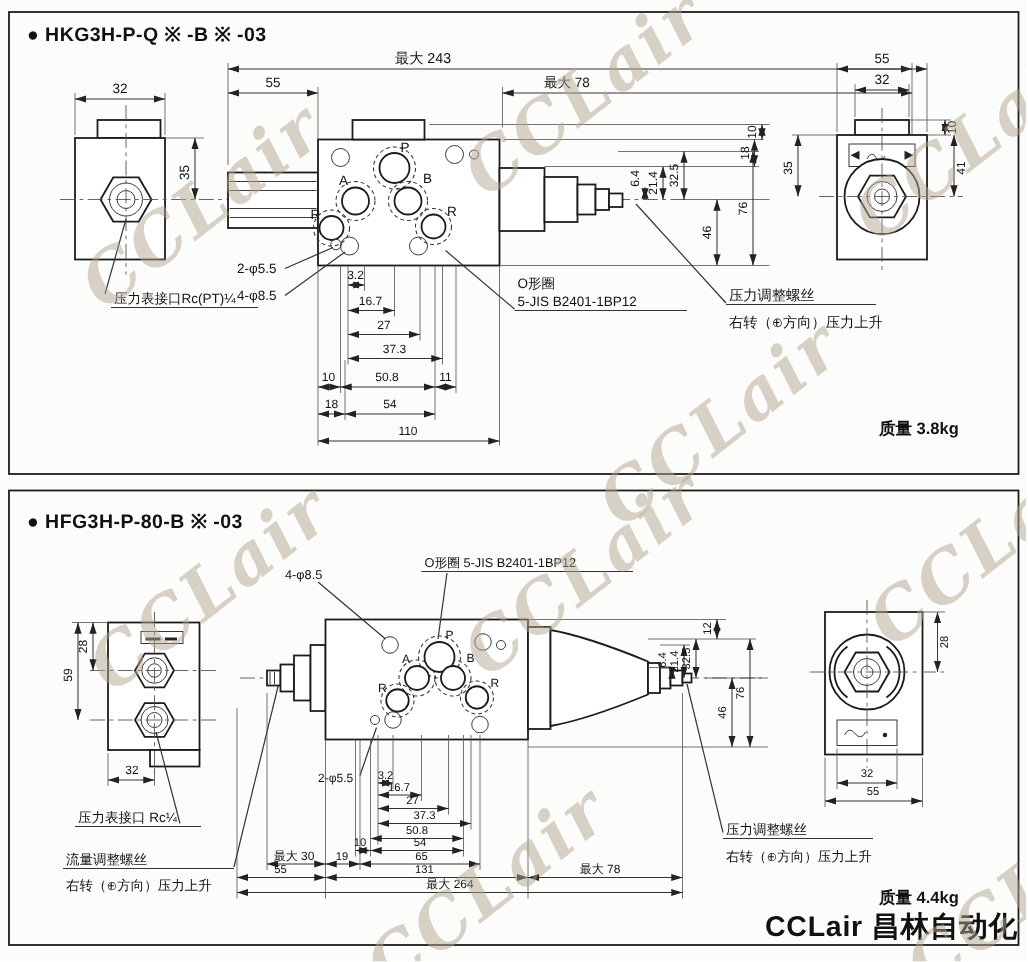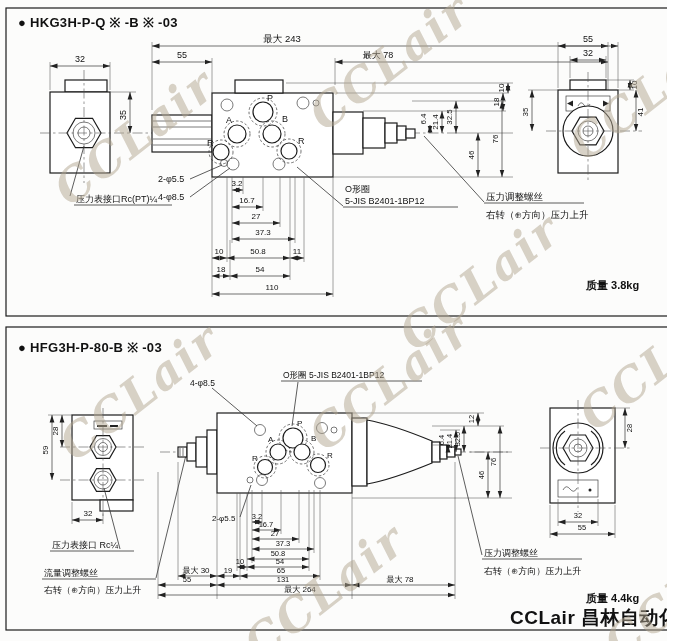--- a/index.html
+++ b/index.html
@@ -1,17 +1,17 @@
 <!DOCTYPE html>
 <html><head>
 <meta charset="utf-8">
 <style>
   html,body{margin:0;padding:0;background:#fff;}
   #stage{position:relative;width:667px;height:641px;background:#fcfcfb;overflow:hidden;
-         font-family:"Liberation Sans",sans-serif;}
+         font-family:"Liberation Sans",sans-serif;padding-left:17px;}
   #stage svg{position:absolute;left:0;}
   #p1{top:0;}
   #p2{top:322px;}
   .o  {stroke:#1c1c1c;fill:none;stroke-width:1.2;}
   .of {stroke:#1c1c1c;fill:#fff;stroke-width:1.2;}
   .thin{stroke:#333;stroke-width:.65;fill:none;}
   .cl {stroke:#555;stroke-width:.6;stroke-dasharray:10 3 2.5 3;fill:none;}
   .dash{stroke:#333;stroke-width:.7;fill:none;stroke-dasharray:2.6 2;}
   .dim{stroke:#333;stroke-width:.7;fill:none;}
   .ext{stroke:#555;stroke-width:.55;fill:none;}

